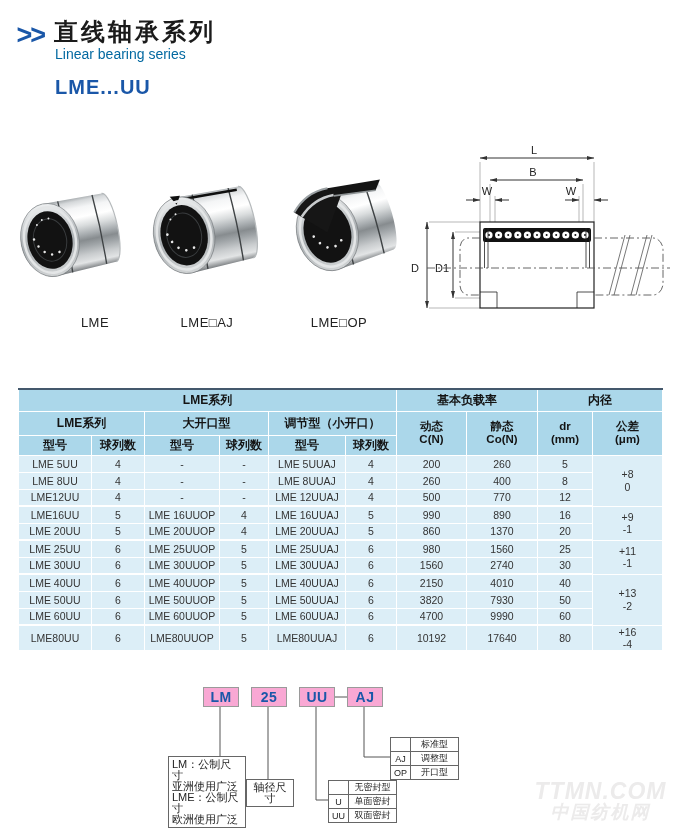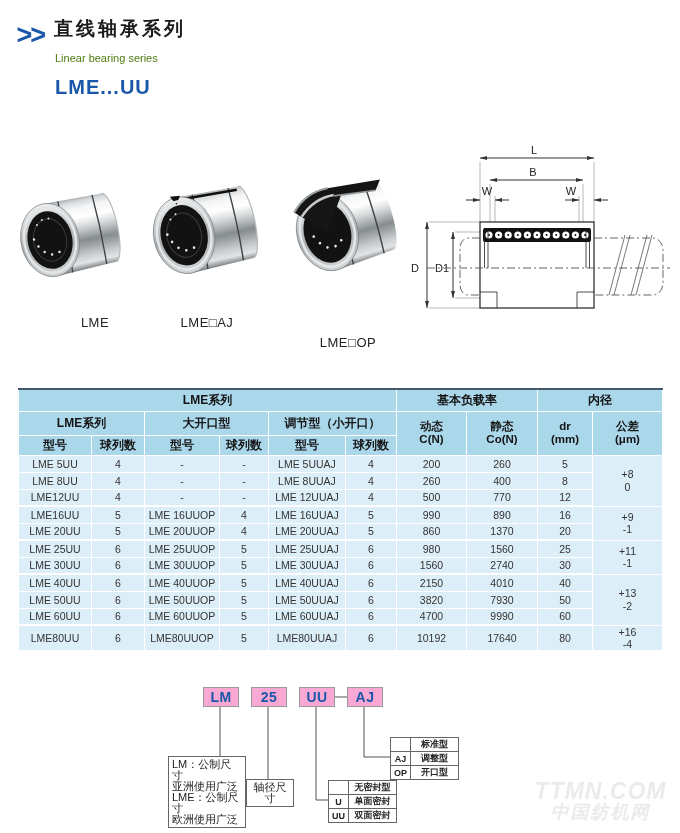--- a/index.html
+++ b/index.html
@@ -5,22 +5,22 @@
   *{margin:0;padding:0;box-sizing:border-box;}
   html,body{background:#fff;}
   body{
     width:680px;height:833px;position:relative;overflow:hidden;
     font-family:"Liberation Sans","DejaVu Sans",sans-serif;color:#222;
   }
   .abs{position:absolute;}
 
   
   .chev{left:16px;top:20px;font-size:27px;font-weight:bold;font-style:italic;color:#1a57a8;letter-spacing:-2px;}
-  .title-zh{left:54px;top:16px;font-size:19px;font-weight:bold;color:#1b1b1b;letter-spacing:3px;}
-  .title-en{left:55px;top:46px;font-size:11px;color:#4d7c0f;margin-top:6px;}
+  .title-zh{left:54px;top:16px;font-size:24px;font-weight:bold;color:#1b1b1b;letter-spacing:3px;}
+  .title-en{left:55px;top:46px;font-size:14px;color:#0369a1;}
   .series{left:55px;top:76px;font-size:20px;font-weight:bold;color:#1a57a8;letter-spacing:1px;}
 
   
   figure{position:absolute;}
   .caption{top:315px;width:100px;text-align:center;font-size:13px;color:#222;letter-spacing:.5px;}
 
   
   .diagram{left:405px;top:140px;}
   .diagram text{font-size:11px;fill:#222;}
 
@@ -38,21 +38,21 @@
   table.spec td{background:#dceef7;font-size:10.5px;color:#333;height:17px;}
   table.spec tr.group-end td{border-bottom:2px solid #fff;}
   table.spec td[data-name="cell-tolerance"] div{line-height:1.15;font-size:10.5px;}
 
   
   .code-box{width:36px;height:20px;border:1px solid #9a9a9a;background:#f9a8d4;
     display:flex;align-items:center;justify-content:center;
     font-size:14px;font-weight:bold;color:#1a57a8;letter-spacing:.5px;}
   .note-box{border:1px solid #666;background:#fff;font-size:11px;line-height:11px;
     padding:2px 3px;color:#222;}
-  .mini-table{border-collapse:collapse;font-weight:bold;}
+  .mini-table{border-collapse:collapse;}
   .mini-table td{border:1px solid #666;font-size:9px;color:#222;height:13px;
     text-align:center;padding:0 2px;white-space:nowrap;}
   .mini-table td.k{width:20px;}
   .mini-table td.v{width:48px;}
 
   
   .watermark{left:523px;top:780px;width:155px;text-align:center;color:#ecebeb;
     font-weight:bold;font-style:italic;line-height:1.0;pointer-events:none;}
   .watermark .w1{font-size:23px;letter-spacing:1px;}
   .watermark .w2{font-size:18px;letter-spacing:2px;}
@@ -196,21 +196,21 @@
           <circle cx="36" cy="80" r="1.3"></circle>
         <circle cx="44" cy="81" r="1.3"></circle>
           <circle cx="51" cy="77" r="1.3"></circle>
       </g>
     </g>
   </svg>
 </figure>
 
 <div class="abs caption" style="left:45px;" data-name="bearing-label-lme">LME</div>
 <div class="abs caption" style="left:157px;" data-name="bearing-label-lme-aj">LME□AJ</div>
-<div class="abs caption" style="left:298px;margin-top:20px;" data-name="bearing-label-lme-op">LME□OP</div>
+<div class="abs caption" style="left:289px;" data-name="bearing-label-lme-op">LME□OP</div>
 
 <div class="abs diagram" data-name="dimension-drawing">
 <svg width="272" height="202" viewBox="0 0 272 202">
   <defs>
     <marker id="ar" markerWidth="8" markerHeight="6" refX="7" refY="2" orient="auto-start-reverse">
       <path d="M0 0 L7 2 L0 4 Z" fill="#333"></path>
     </marker>
   </defs>
 
   <g stroke="#9a9a9a" stroke-width=".7">

